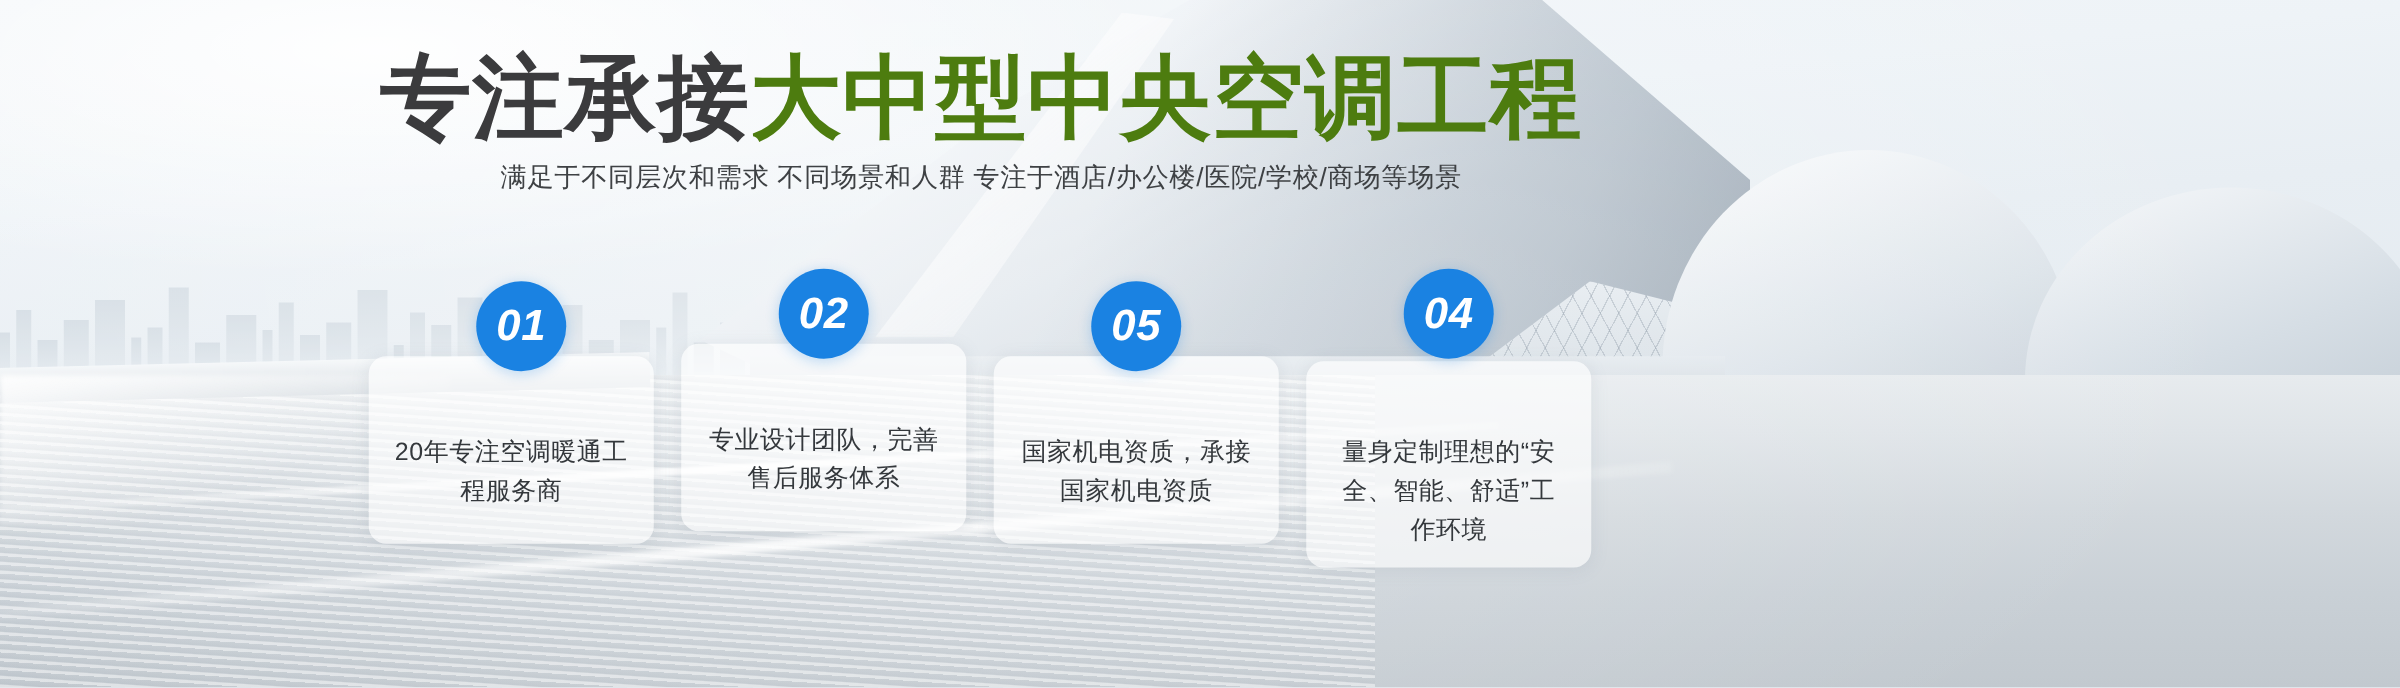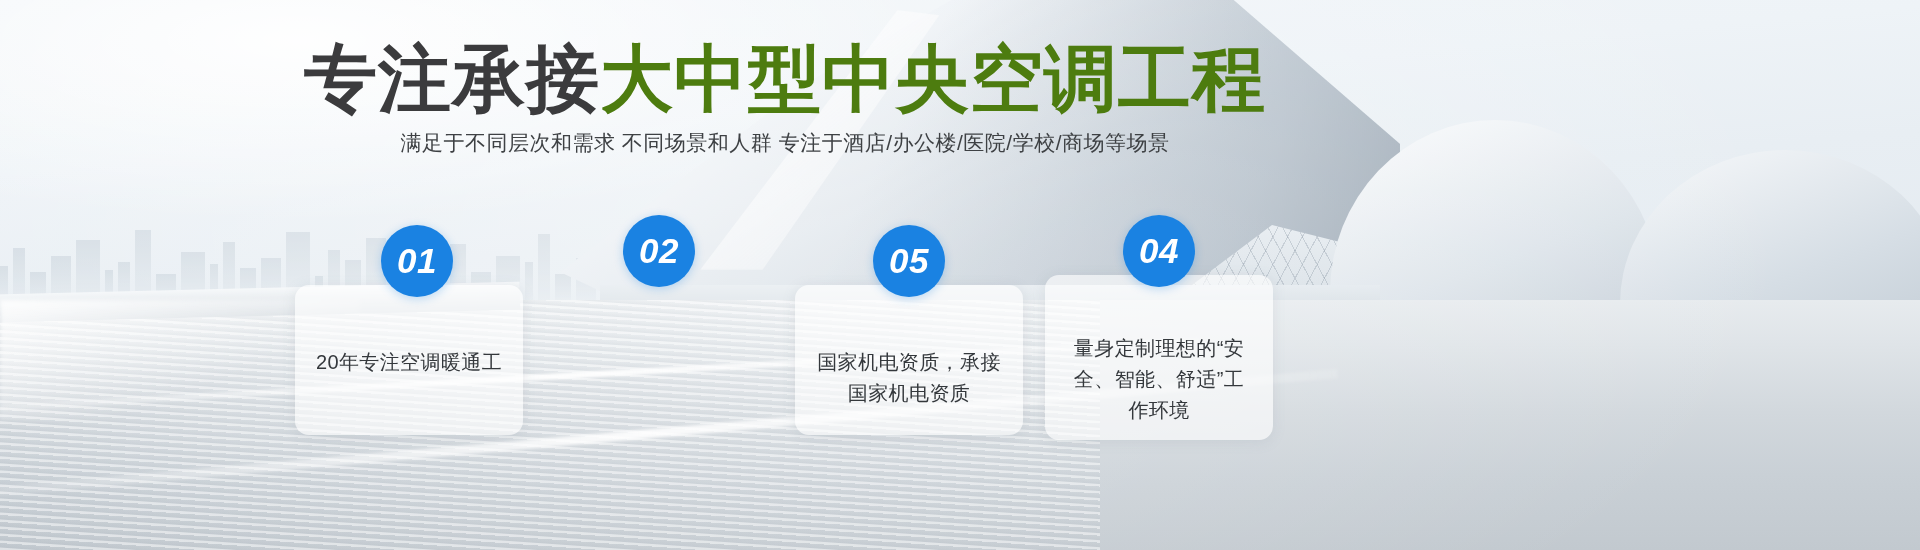--- a/index.html
+++ b/index.html
@@ -123,21 +123,21 @@
   .cards{position:absolute;left:295px;top:225px;width:1000px;height:225px;}
   .card{
     position:absolute;width:228px;
     background:rgba(255,255,255,.62);
     border-radius:14px;
     box-shadow:0 2px 14px rgba(120,135,150,.14);
   }
   .card-1{left:0px;  top:60px; height:150px;}
   .card-2{left:250px;top:50px; height:150px;}
   .card-3{left:500px;top:60px; height:150px;}
-  .card-4{left:750px;top:50px; height:165px;}
+  .card-4{left:750px;top:64px; height:165px;}
 
   .badge{
     position:absolute;width:72px;height:72px;border-radius:50%;
     background:#1a82e2;color:#fff;
     font-size:35px;font-weight:bold;font-style:italic;
     display:flex;align-items:center;justify-content:center;
     letter-spacing:.5px;
     box-shadow:0 2px 10px rgba(26,130,226,.28);
   }
   .badge-1{left:86px; top:0px;}
@@ -227,24 +227,31 @@
     <span class="dark">专注承接</span><span class="blue">大中型中央空调工程</span>
   </div>
 
   <div class="subtitle">满足于不同层次和需求  不同场景和人群  专注于酒店/办公楼/医院/学校/商场等场景</div>
 
   <div class="cards">
 
     <div class="card card-1">
       <div class="card-text">
         <div>20年专注空调暖通工</div>
+        <div>程服务商</div>
       </div>
     </div>
     <div class="badge badge-1">01</div>
 
+    <div class="card card-2">
+      <div class="card-text">
+        <div>专业设计团队，完善</div>
+        <div>售后服务体系</div>
+      </div>
+    </div>
     <div class="badge badge-2">02</div>
 
     <div class="card card-3">
       <div class="card-text">
         <div>国家机电资质，承接</div>
         <div>国家机电资质</div>
       </div>
     </div>
     <div class="badge badge-3">05</div>
 

